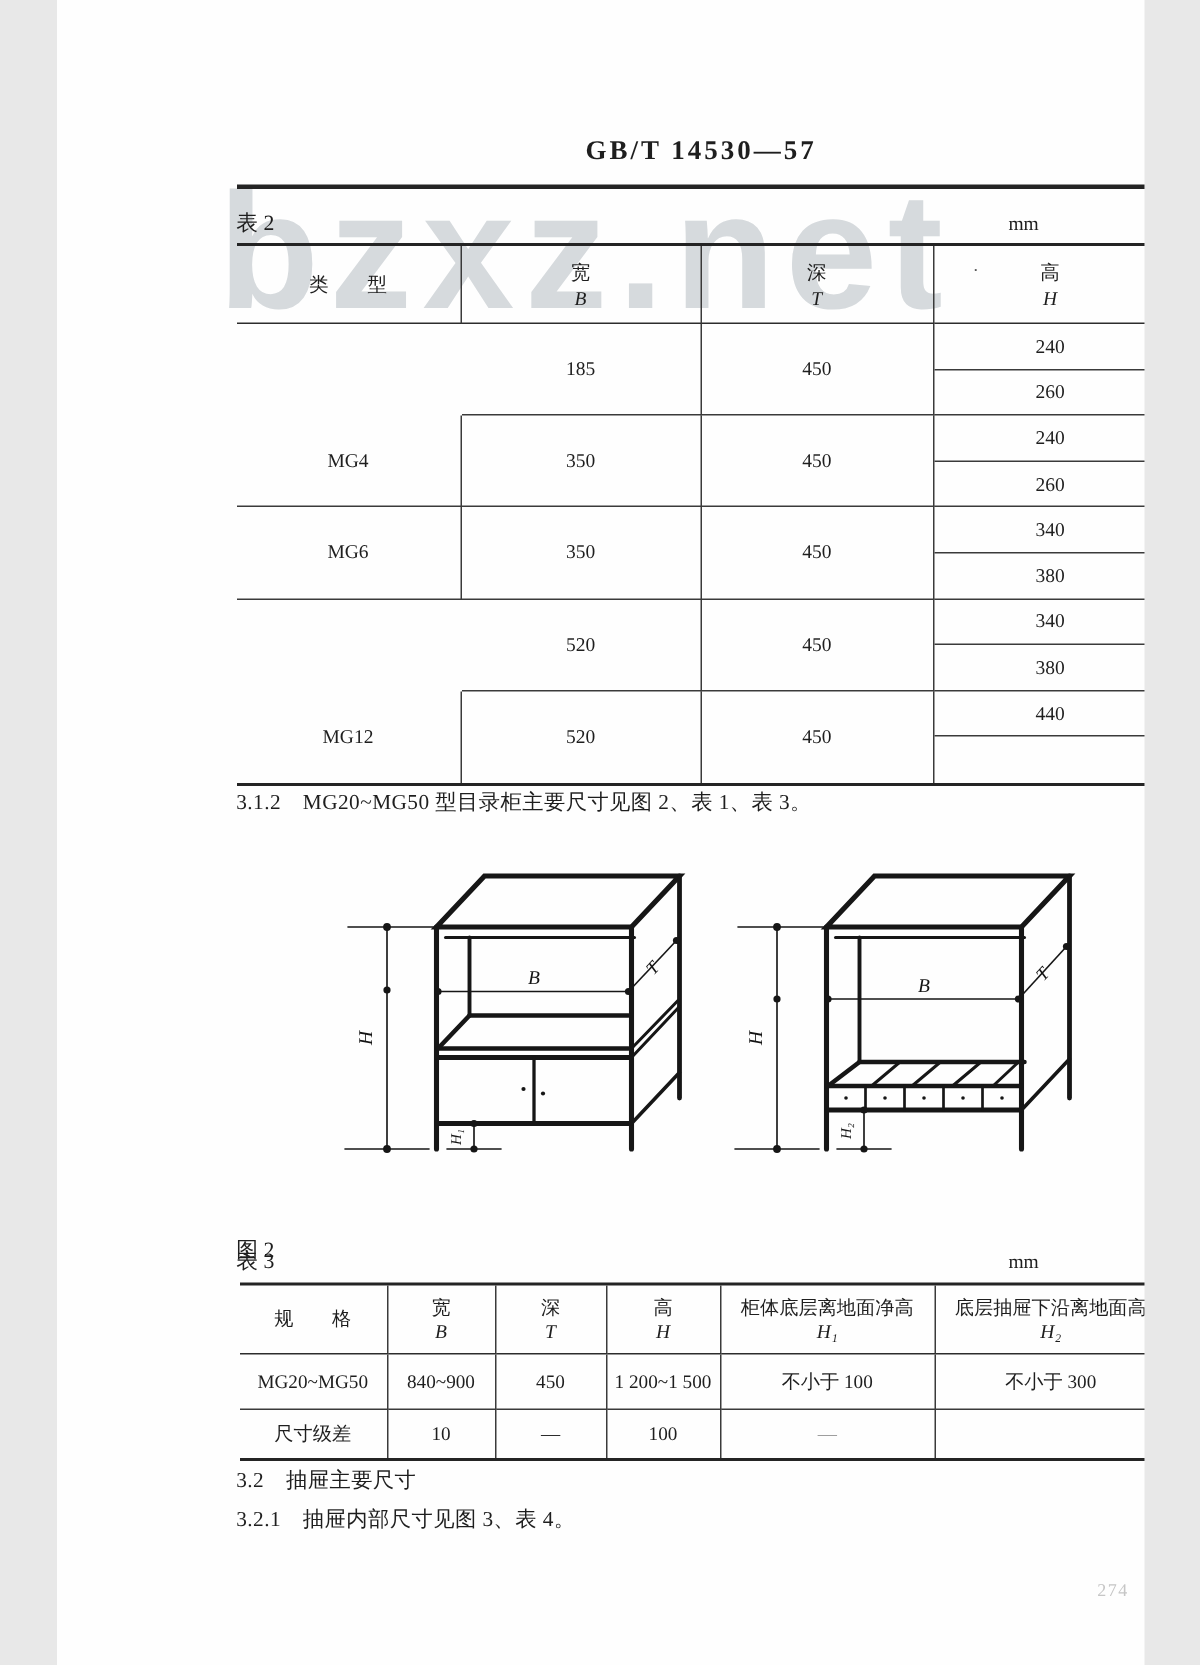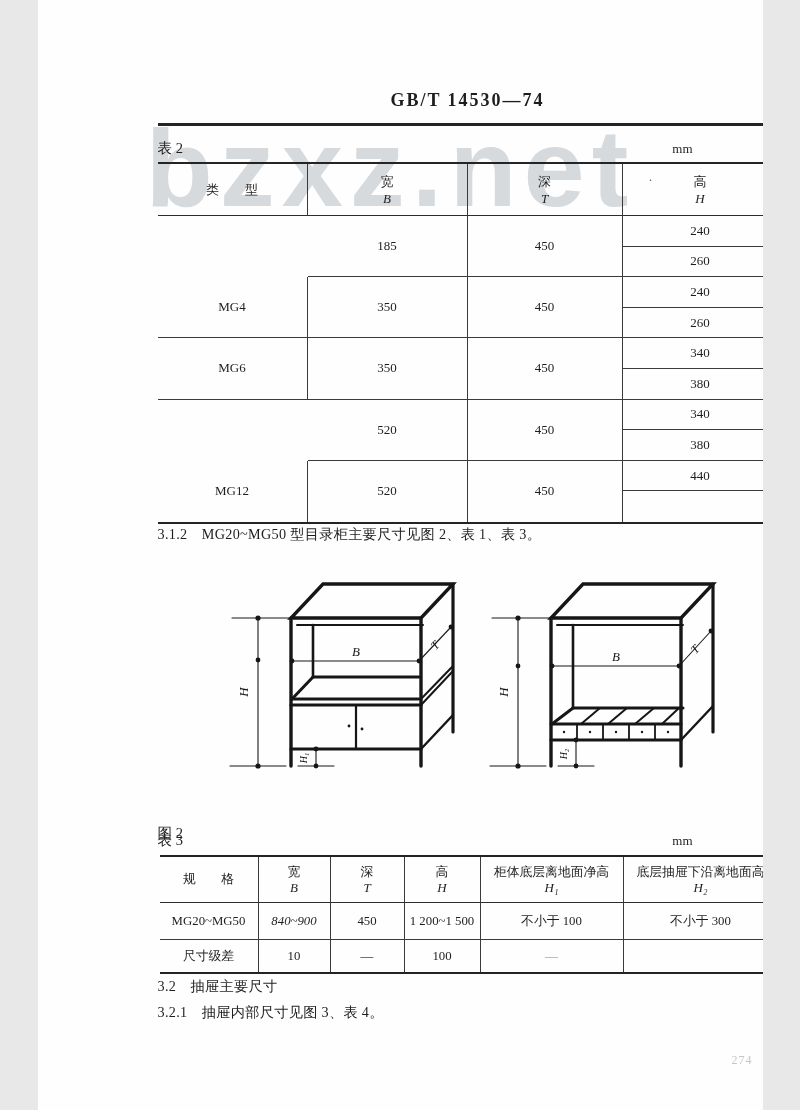--- a/index.html
+++ b/index.html
@@ -58,21 +58,21 @@
   .page-num{font-family:"Liberation Serif",serif;font-size:12px;color:#c6c6c6;letter-spacing:1px;}
   svg text{font-family:"Liberation Serif","DejaVu Serif",serif;font-style:italic;fill:#141414;}
 </style>
 </head>
 <body>
 
 <div class="page">
 
   <div class="watermark">bzxz.net</div>
 
-  <div class="abs doc-header z1">GB/T 14530—74</div>
+  <div class="abs doc-header z1">GB/T 14530—57</div>
   <div class="abs header-rule z1"></div>
 
   <div class="abs caption caption-center z1" style="top:139px;">表 2</div>
   <div class="abs unit z1" style="top:141px;right:70px;">mm</div>
 
   <div class="t2">
 
     <div class="cell bR bBh" style="grid-column:1;grid-row:1;">类　　型</div>
     <div class="cell twoLine bR bBh" style="grid-column:2;grid-row:1;">
       <span>宽</span>
@@ -242,21 +242,21 @@
     <div class="cell twoLine bR bBh" style="grid-column:5;grid-row:1;">
       <span>柜体底层离地面净高</span>
       <span class="l2">H₁</span>
     </div>
     <div class="cell twoLine bBh" style="grid-column:6;grid-row:1;">
       <span>底层抽屉下沿离地面高</span>
       <span class="l2">H₂</span>
     </div>
 
     <div class="cell bR bB" style="grid-column:1;grid-row:2;">MG20~MG50</div>
-    <div class="cell bR bB" style="grid-column:2;grid-row:2;font-style:italic;">840~900</div>
+    <div class="cell bR bB" style="grid-column:2;grid-row:2;">840~900</div>
     <div class="cell bR bB" style="grid-column:3;grid-row:2;">450</div>
     <div class="cell bR bB" style="grid-column:4;grid-row:2;">1 200~1 500</div>
     <div class="cell bR bB" style="grid-column:5;grid-row:2;">不小于 100</div>
     <div class="cell bB" style="grid-column:6;grid-row:2;">不小于 300</div>
 
     <div class="cell bR" style="grid-column:1;grid-row:3;">尺寸级差</div>
     <div class="cell bR" style="grid-column:2;grid-row:3;">10</div>
     <div class="cell bR" style="grid-column:3;grid-row:3;">—</div>
     <div class="cell bR" style="grid-column:4;grid-row:3;">100</div>
     <div class="cell bR faint" style="grid-column:5;grid-row:3;">—</div>

